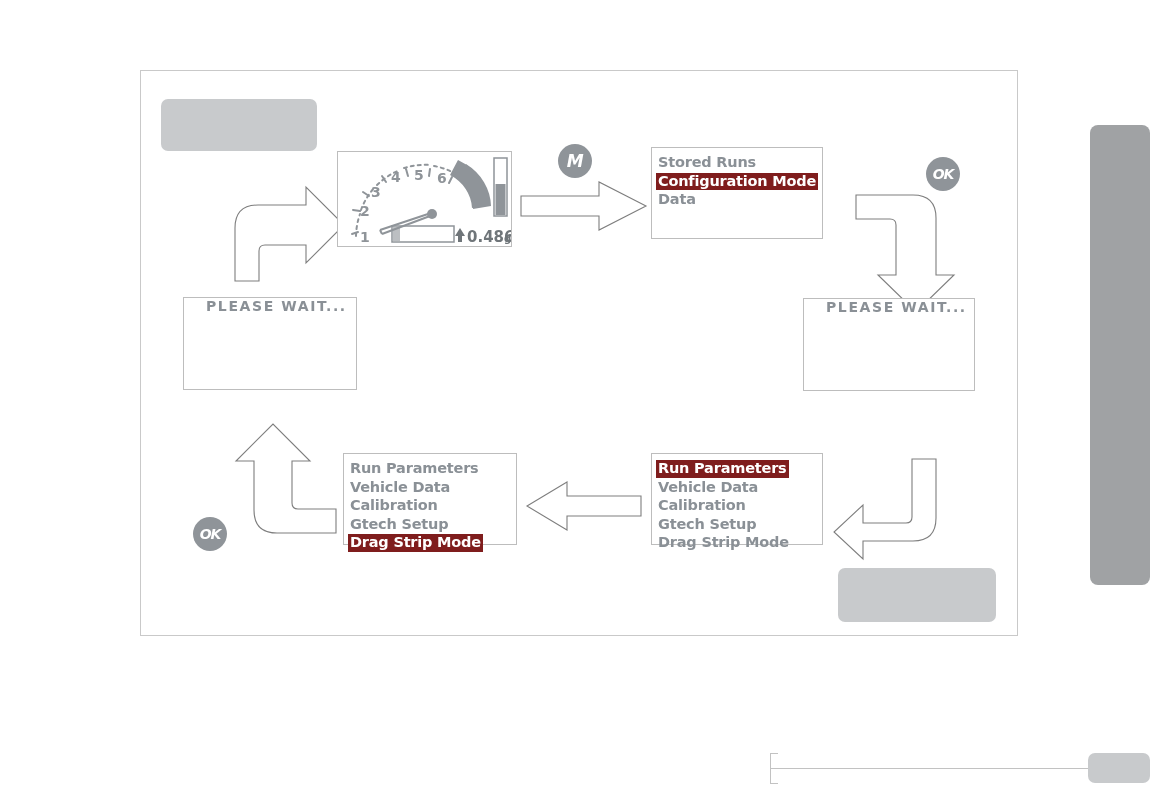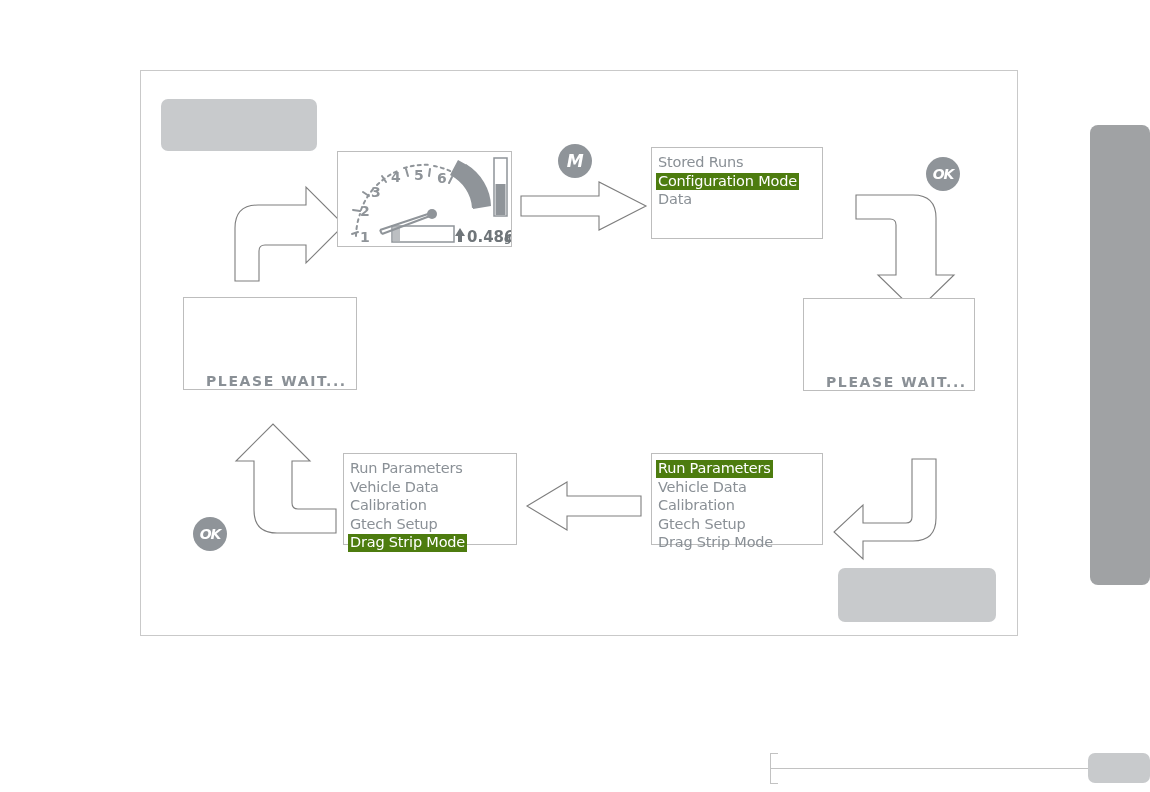--- a/index.html
+++ b/index.html
@@ -46,38 +46,38 @@
     background: #ffffff;
     border: 1px solid #bdbdbd;
     box-sizing: border-box;
   }
   .lcd-menu {
     padding: 5px 4px 0 4px;
   }
   .menu-item {
     font-family: "DejaVu Sans", sans-serif;
     font-size: 14.5px;
-    font-weight: normal;
+    font-weight: bold;
     color: #8a9096;
     line-height: 17.5px;
     letter-spacing: -0.2px;
     white-space: nowrap;
     padding: 0 2px;
     display: inline-block;
   }
   .menu-item.selected {
-    background: #4d7c0f;
+    background: #7f1d1d;
     color: #ffffff;
   }
   .menu-row { line-height: 17.5px; }
 
   
   .lcd-wait {
     display: flex;
-    align-items: flex-end;
+    align-items: flex-start;
   }
   .wait-text {
     font-family: "DejaVu Sans", sans-serif;
     font-size: 14px;
     font-weight: bold;
     letter-spacing: 1.6px;
     color: #8a9096;
     margin-left: 22px;
   }
 

